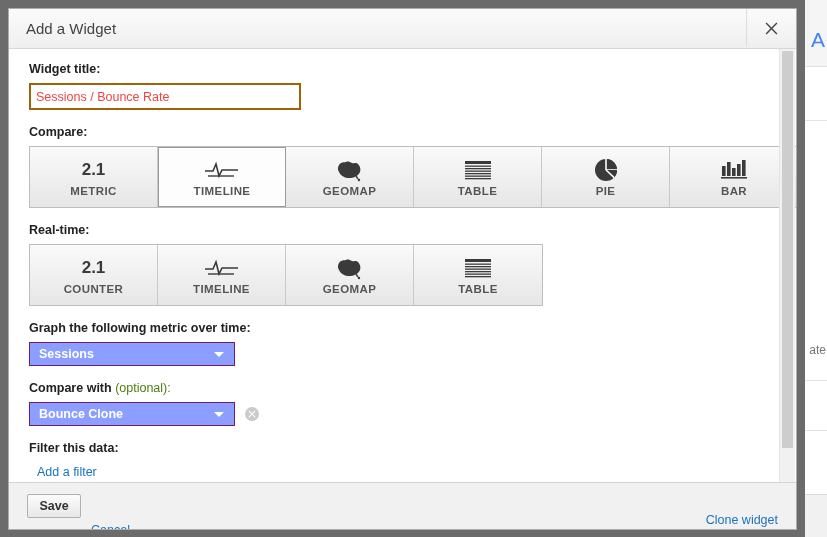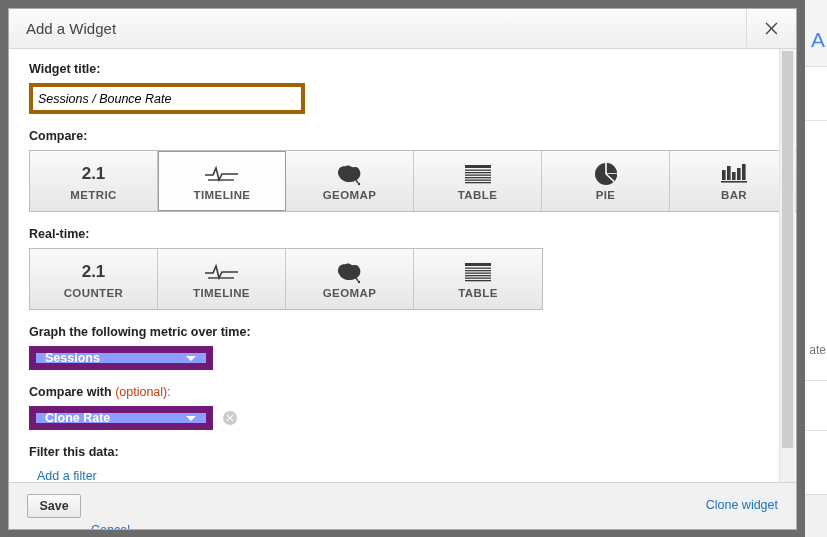--- a/index.html
+++ b/index.html
@@ -97,37 +97,36 @@
 
   .field-label {
     font-size: 12.5px;
     font-weight: bold;
     color: #222;
     margin: 0 0 6px 0;
     line-height: 16px;
   }
   .field-label .opt {
     font-weight: normal;
-    color: #c2410c;
+    color: #4d7c0f;
   }
 
   
   .text-input {
     display: block;
     width: 260px;
     height: 21px;
-    border: 4px solid #a16207;
+    border: 2px solid #a16207;
     background: #fff;
     font-size: 12.5px;
-    color: #000000;
+    color: #ef4444;
     padding: 1px 5px;
     box-sizing: content-box;
     font-family: "Liberation Sans", sans-serif;
     outline: none;
-    font-style: italic;
   }
   #widget-title-input { width: 258px; }
 
   .spacer-14 { height: 14px; }
 
   
   .type-group {
     display: flex;
     border: 1px solid #bdbdbd;
     box-sizing: border-box;
@@ -164,24 +163,24 @@
   .type-label {
     font-size: 11.5px;
     font-weight: bold;
     color: #555;
     letter-spacing: 0.4px;
   }
 
   
   .metric-row { display: flex; align-items: center; }
   .metric-select {
-    width: 184px;
+    width: 206px;
     height: 24px;
     background: #8c9eff;
-    border: 7px solid #701a75;
+    border: 1px solid #701a75;
     box-sizing: border-box;
     display: flex; align-items: center;
     position: relative;
     cursor: pointer;
   }
   .metric-select .value {
     font-size: 12.5px;
     font-weight: bold;
     color: #ffffff;
     padding-left: 9px;
@@ -248,21 +247,21 @@
     border-radius: 2px;
     display: flex; align-items: center; justify-content: center;
     font-size: 12.5px; font-weight: bold; color: #333;
     cursor: pointer;
     box-sizing: border-box;
   }
   #cancel-link {
     position: absolute; left: 82px; top: 15px; margin-top: 25px;
   }
   #clone-widget-link {
-    position: absolute; right: 18px; top: 15px;
+    position: absolute; right: 18px; top: 30px;
   }
 </style>
 </head>
 <body>
 
 <div id="bg-page">
   <div id="bg-topbar"></div>
   <div id="bg-logo">A</div>
   <div id="bg-rule-1"></div>
   <div id="bg-rule-2"></div>
@@ -423,21 +422,21 @@
           <span class="caret"></span>
         </div>
       </div>
 
       <div class="spacer-14"></div>
 
       
       <div class="field-label"><span>Compare with</span><span class="opt"> (optional):</span></div>
       <div class="metric-row">
         <div class="metric-select">
-          <span class="value">Clone Rate</span>
+          <span class="value">Bounce Clone</span>
           <span class="caret"></span>
         </div>
         <div class="clear-btn">
           <span>
             <svg width="8" height="8" viewBox="0 0 8 8">
               <path d="M1.2 0.5 L4 3.3 L6.8 0.5 L7.5 1.2 L4.7 4 L7.5 6.8 L6.8 7.5 L4 4.7 L1.2 7.5 L0.5 6.8 L3.3 4 L0.5 1.2 Z" fill="#ffffff"></path>
             </svg>
           </span>
         </div>
       </div>

